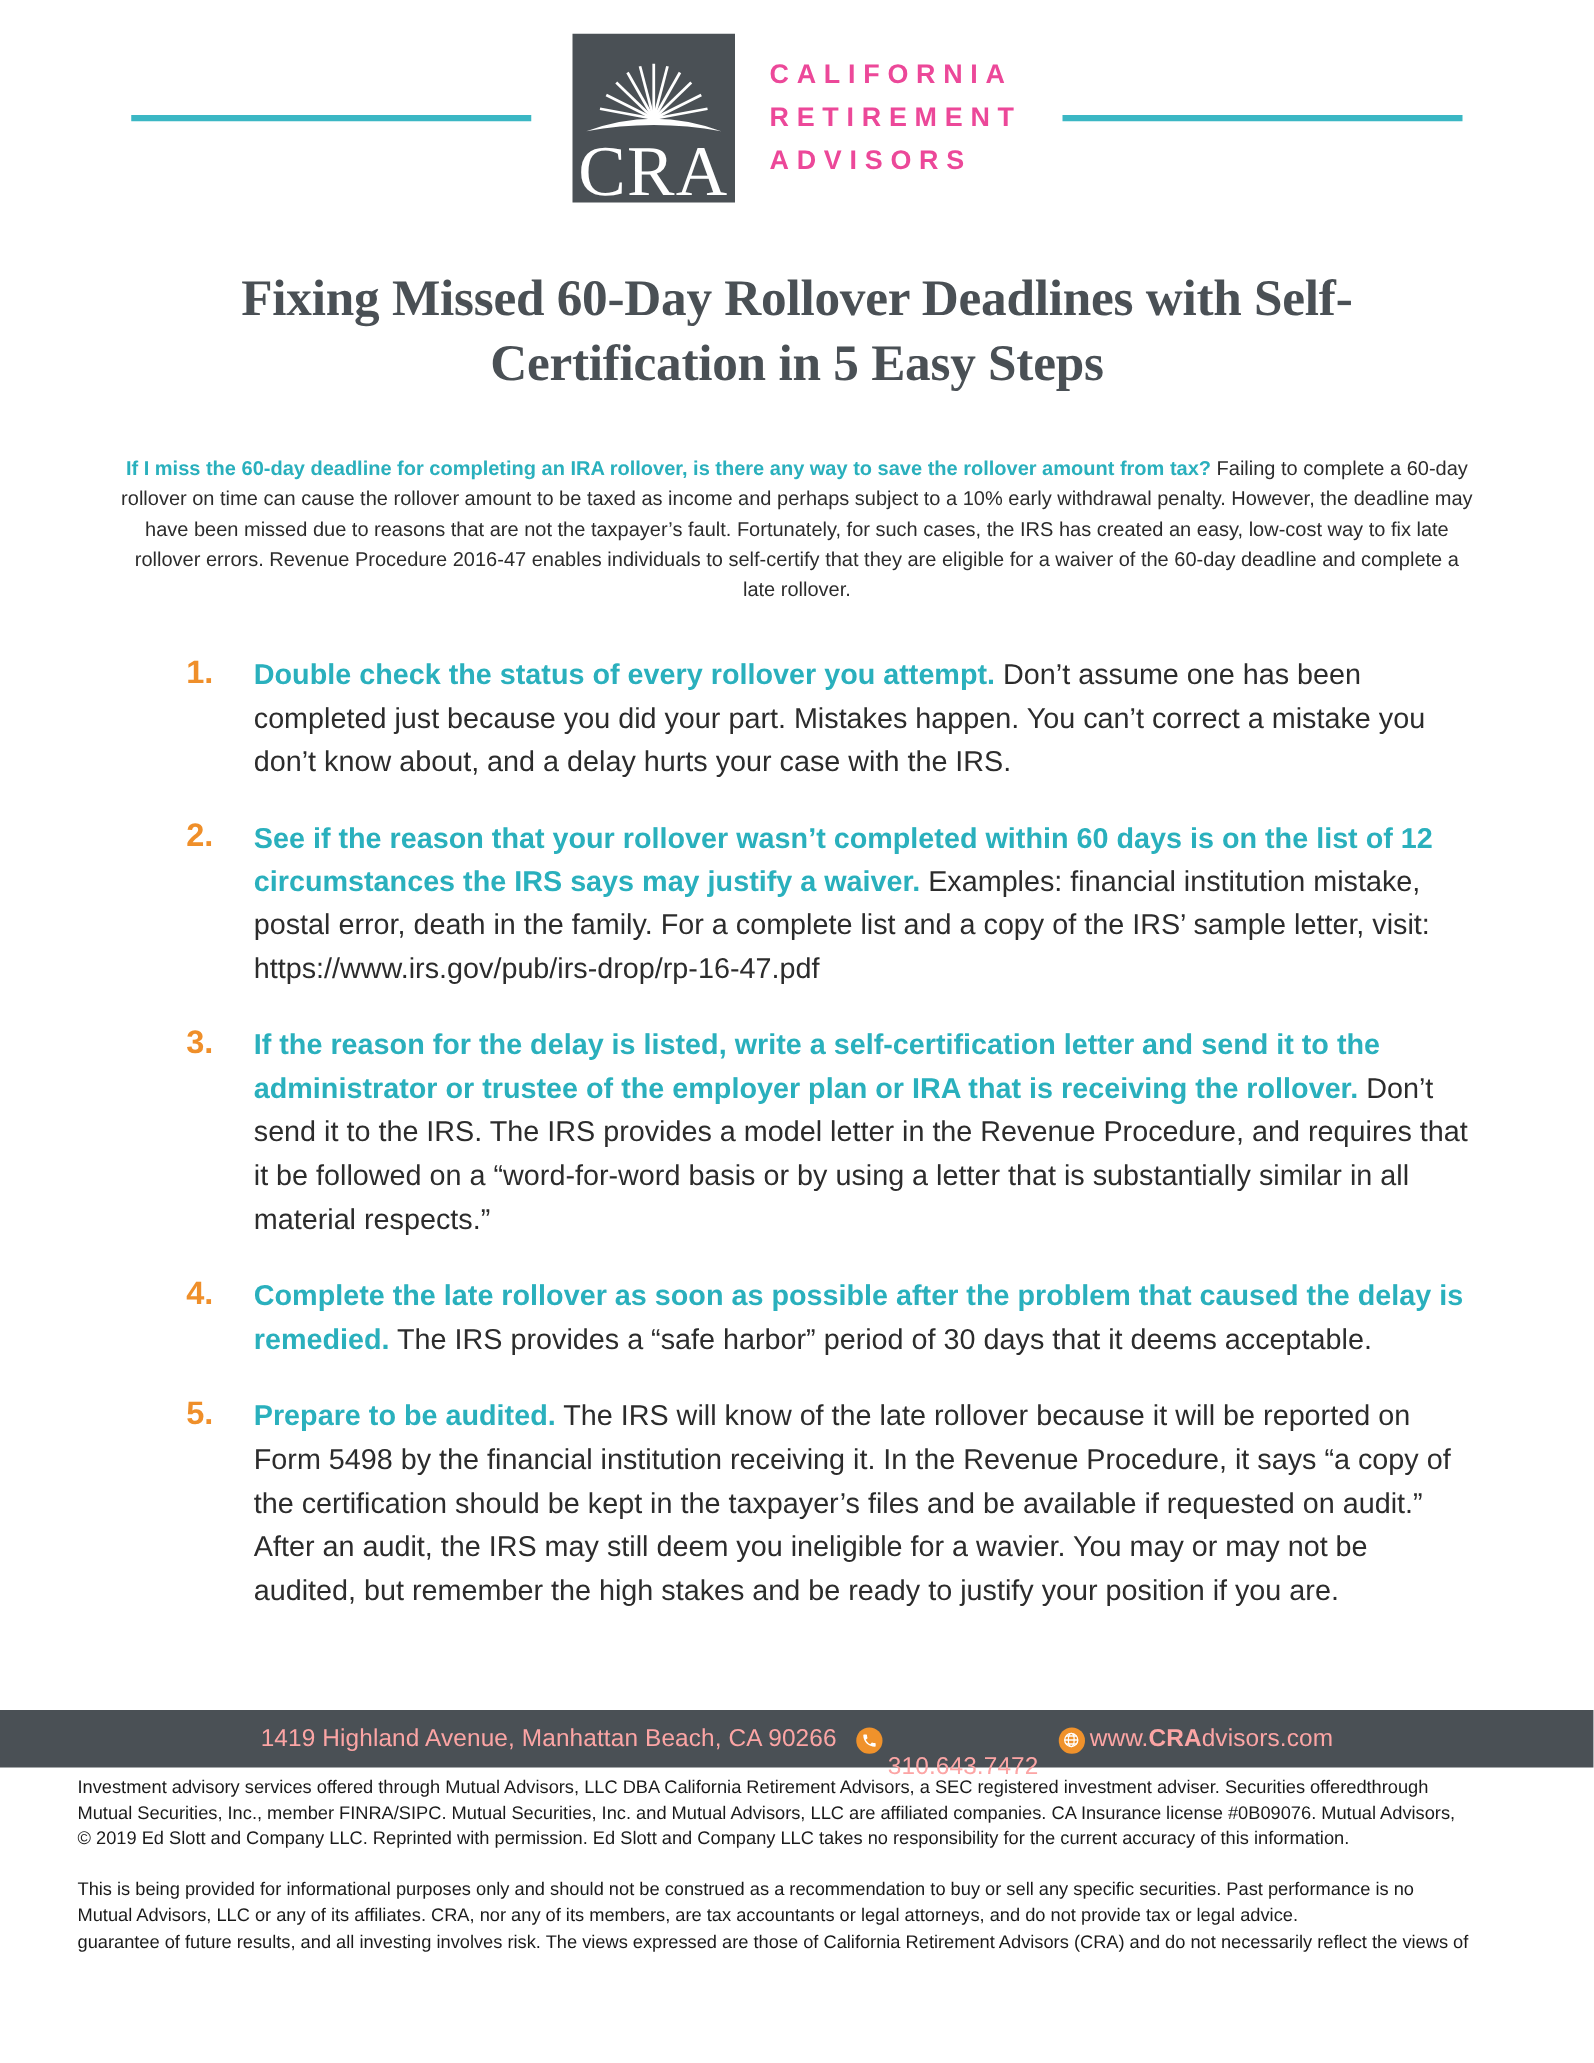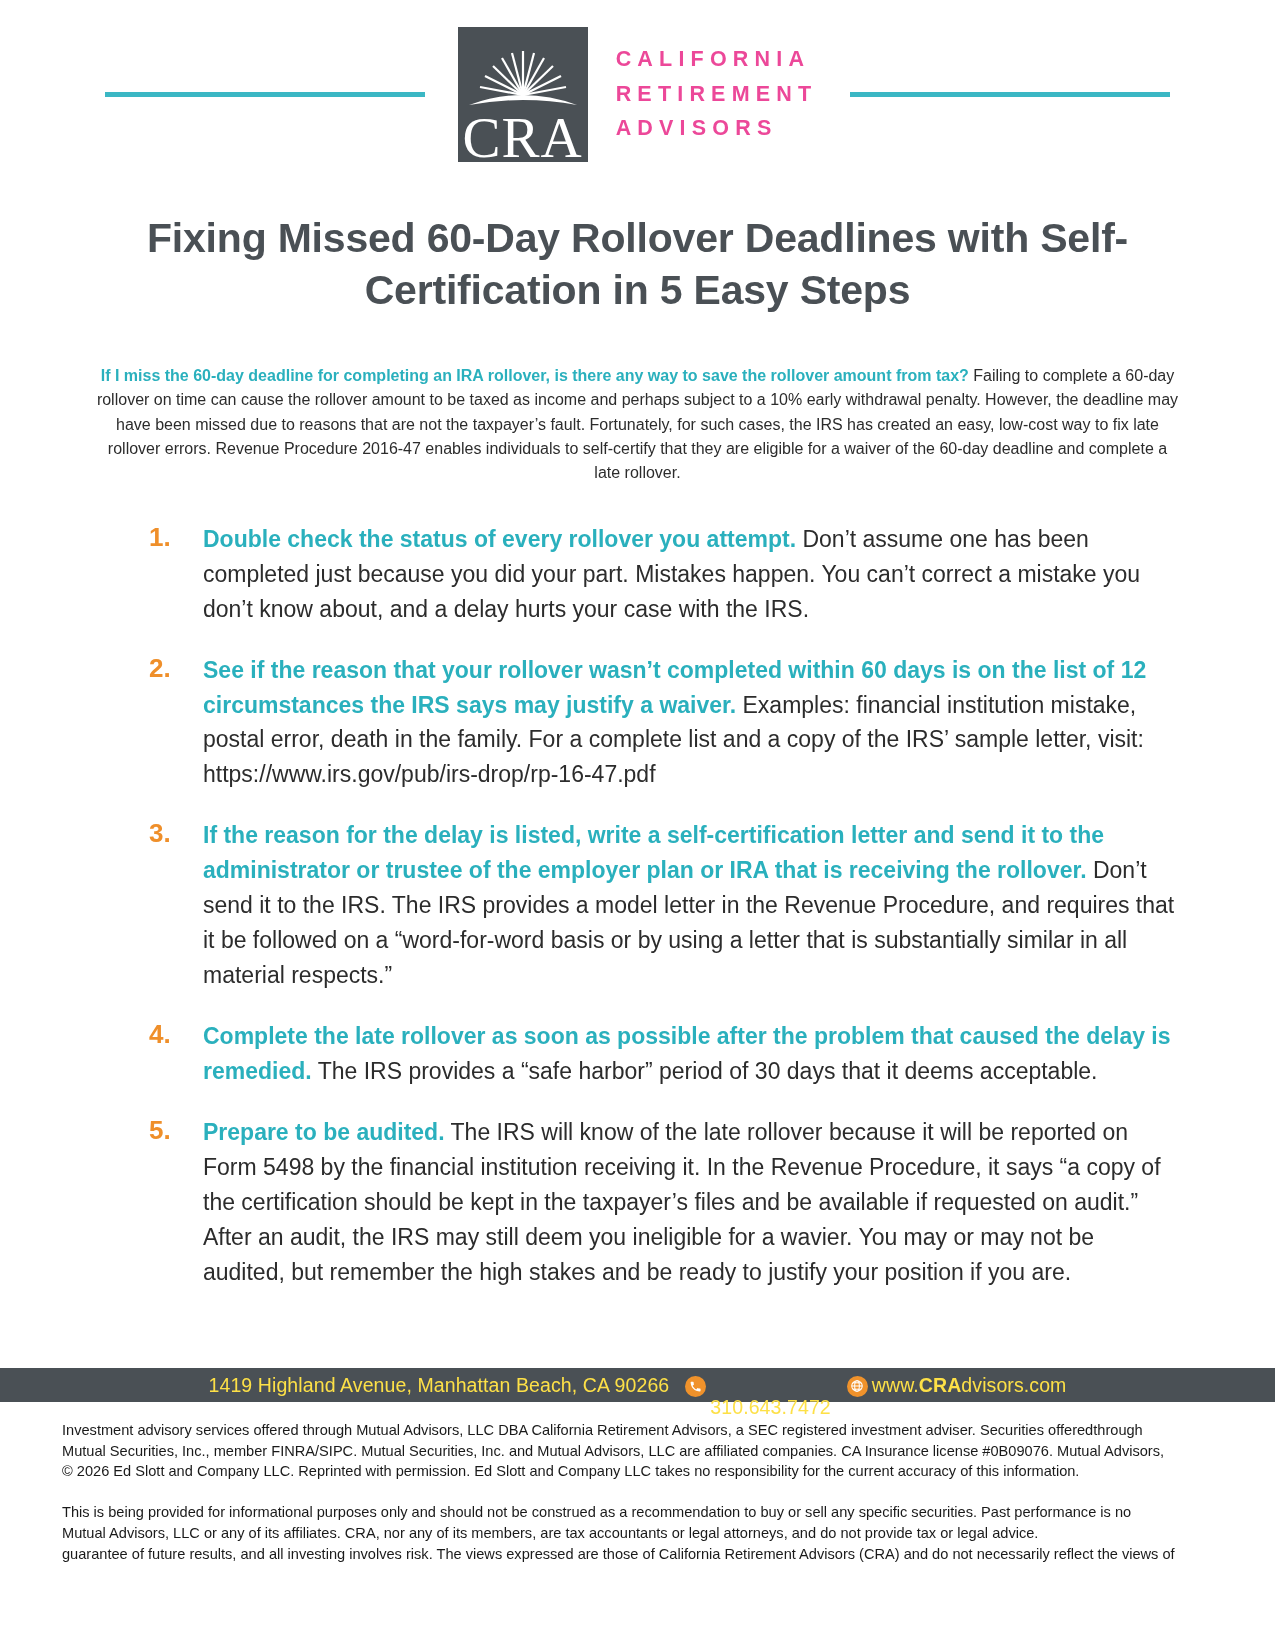--- a/index.html
+++ b/index.html
@@ -81,20 +81,21 @@
   
   .title {
     text-align: center;
     color: #4a5055;
     font-size: 41px;
     font-weight: bold;
     line-height: 1.27;
     margin-top: 72px;
     padding: 0 110px;
     letter-spacing: -0.2px;
+    font-family: Liberation Serif, serif;
   }
 
   
   .content {
     padding: 0 95px 0 95px;
   }
 
   .intro {
     margin-top: 48px;
     font-size: 16px;
@@ -137,26 +138,26 @@
     color: #2ab0bd;
     font-weight: bold;
   }
 
   
   .footer-bar {
     position: absolute;
     left: 0;
     right: 0;
     top: 1368px;
-    height: 34px;
+    height: 46px;
     background: #4a5055;
     display: flex;
     align-items: center;
     justify-content: center;
-    color: #fde047;
+    color: #fca5a5;
     font-size: 19.5px;
     letter-spacing: 0.1px;
   }
   .footer-bar .addr { white-space: nowrap; }
   .badge {
     display: inline-flex;
     align-items: center;
     justify-content: center;
     width: 21px;
     height: 21px;
@@ -290,20 +291,20 @@
         <line x1="4.8" y1="6.5" x2="19.2" y2="6.5"></line>
         <line x1="4.8" y1="17.5" x2="19.2" y2="17.5"></line>
       </svg>
     </span>
     <span class="site"><span>www.</span><b>CRA</b><span>dvisors.com</span></span>
   </div>
 
   <div class="disclaimer">
     <p>Investment advisory services offered through Mutual Advisors, LLC DBA California Retirement Advisors, a SEC registered investment adviser. Securities offeredthrough</p>
     <p>Mutual Securities, Inc., member FINRA/SIPC. Mutual Securities, Inc. and Mutual Advisors, LLC are affiliated companies. CA Insurance license #0B09076. Mutual Advisors,</p>
-    <p>© 2026 Ed Slott and Company LLC. Reprinted with permission. Ed Slott and Company LLC takes no responsibility for the current accuracy of this information.</p>
+    <p>© 2019 Ed Slott and Company LLC. Reprinted with permission. Ed Slott and Company LLC takes no responsibility for the current accuracy of this information.</p>
     <div class="gap"></div>
     <p>This is being provided for informational purposes only and should not be construed as a recommendation to buy or sell any specific securities. Past performance is no</p>
     <p>Mutual Advisors, LLC or any of its affiliates. CRA, nor any of its members, are tax accountants or legal attorneys, and do not provide tax or legal advice.</p>
     <p>guarantee of future results, and all investing involves risk. The views expressed are those of California Retirement Advisors (CRA) and do not necessarily reflect the views of</p>
   </div>
 
 </div>
 
 </body></html>

